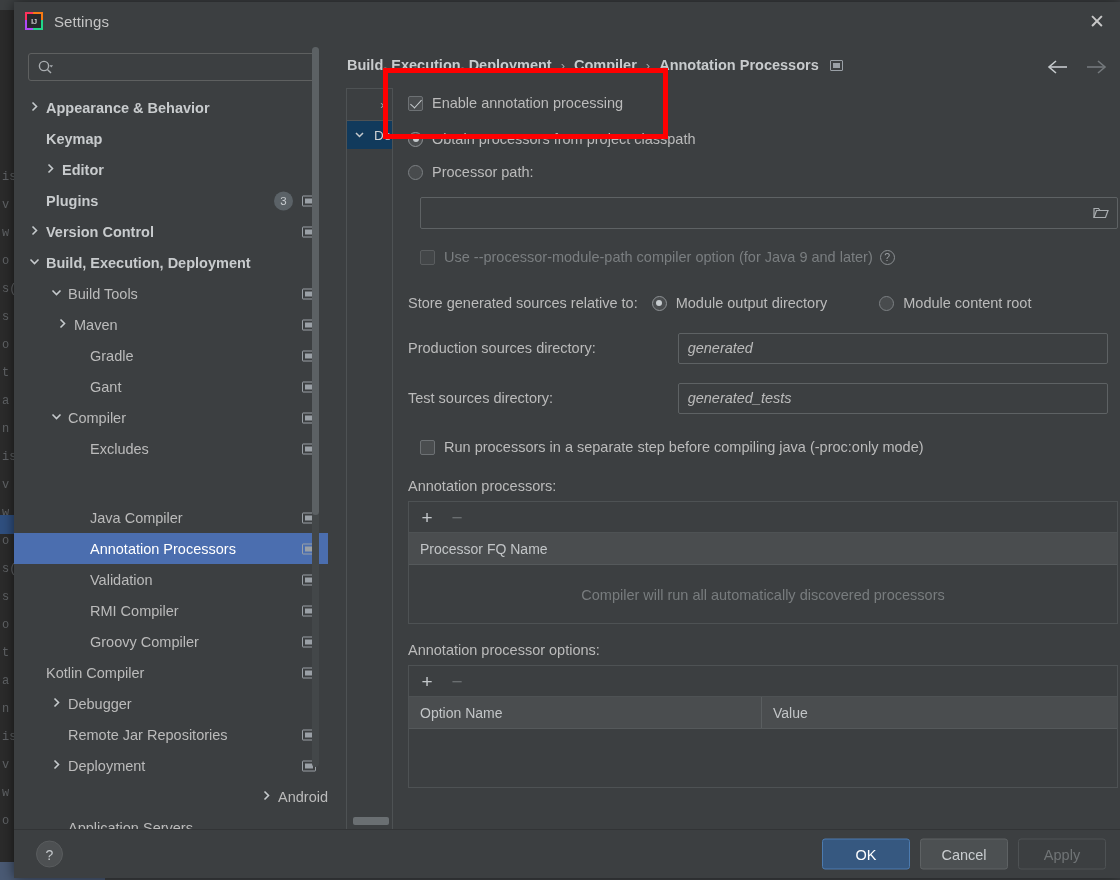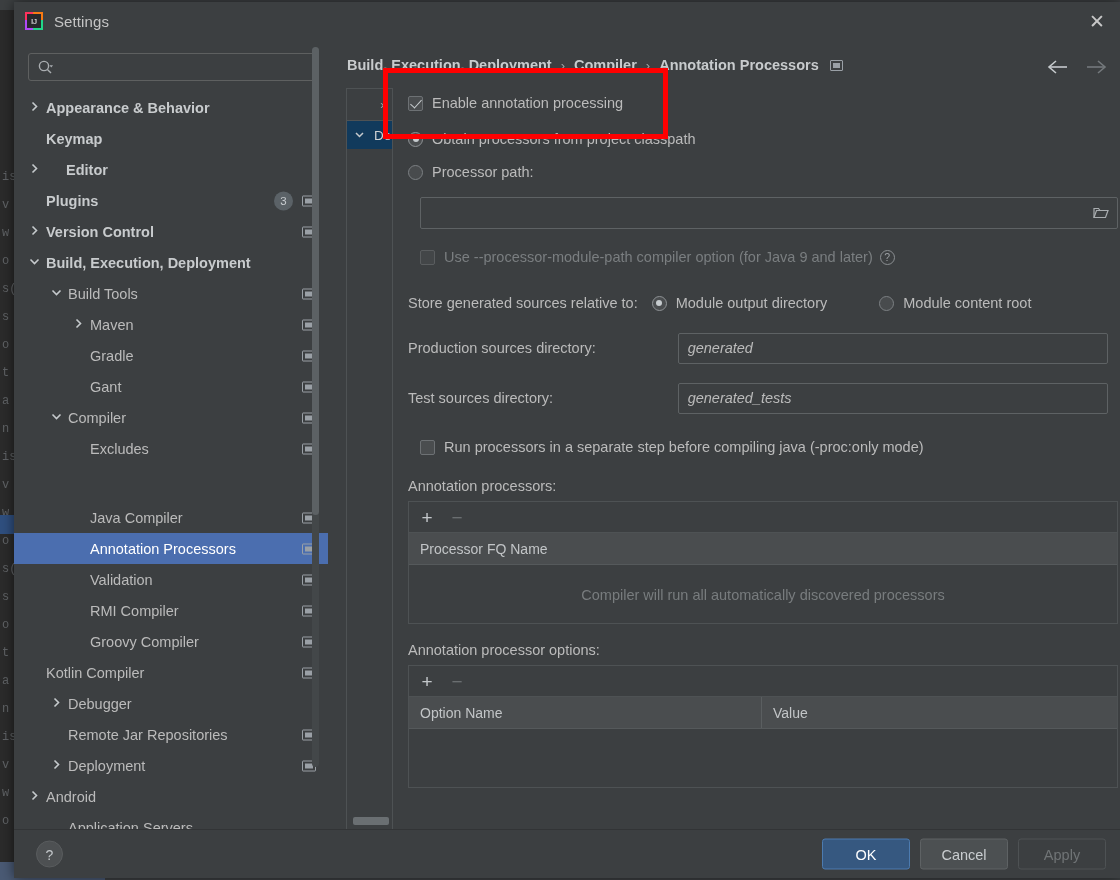--- a/index.html
+++ b/index.html
@@ -266,21 +266,21 @@
               <svg width="13" height="13" viewBox="0 0 13 13">
                 <polyline points="4.5,2.5 8.5,6.5 4.5,10.5" fill="none" stroke="#c6cacd" stroke-width="1.6"></polyline>
               </svg>
             </span>
             <span class="tlabel bold">Appearance &amp; Behavior</span>
           </div>
           <div class="tnode" style="padding-left: 14px;">
             <span class="chev"></span>
             <span class="tlabel bold">Keymap</span>
           </div>
-          <div class="tnode" style="padding-left: 14px; gap: 20px;">
+          <div class="tnode" style="padding-left: 30px;">
             <span class="chev">
               <svg width="13" height="13" viewBox="0 0 13 13">
                 <polyline points="4.5,2.5 8.5,6.5 4.5,10.5" fill="none" stroke="#c6cacd" stroke-width="1.6"></polyline>
               </svg>
             </span>
             <span class="tlabel bold">Editor</span>
           </div>
           <div class="tnode" style="padding-left: 14px;">
             <span class="chev"></span>
             <span class="tlabel bold">Plugins</span>
@@ -312,132 +312,132 @@
             <span class="chev">
               <svg width="13" height="13" viewBox="0 0 13 13">
                 <polyline points="2.5,4.5 6.5,8.5 10.5,4.5" fill="none" stroke="#c6cacd" stroke-width="1.6"></polyline>
               </svg>
             </span>
             <span class="tlabel">Build Tools</span>
             <span class="tright">
               <span class="proj-icon"></span>
             </span>
           </div>
+          <div class="tnode" style="padding-left: 42px;">
+            <span class="chev">
+              <svg width="13" height="13" viewBox="0 0 13 13">
+                <polyline points="4.5,2.5 8.5,6.5 4.5,10.5" fill="none" stroke="#c6cacd" stroke-width="1.6"></polyline>
+              </svg>
+            </span>
+            <span class="tlabel">Maven</span>
+            <span class="tright">
+              <span class="proj-icon"></span>
+            </span>
+          </div>
           <div class="tnode" style="padding-left: 58px;">
-            <span class="chev">
-              <svg width="13" height="13" viewBox="0 0 13 13">
-                <polyline points="4.5,2.5 8.5,6.5 4.5,10.5" fill="none" stroke="#c6cacd" stroke-width="1.6"></polyline>
-              </svg>
-            </span>
-            <span class="tlabel">Maven</span>
+            <span class="chev"></span>
+            <span class="tlabel">Gradle</span>
             <span class="tright">
               <span class="proj-icon"></span>
             </span>
           </div>
           <div class="tnode" style="padding-left: 58px;">
             <span class="chev"></span>
-            <span class="tlabel">Gradle</span>
+            <span class="tlabel">Gant</span>
+            <span class="tright">
+              <span class="proj-icon"></span>
+            </span>
+          </div>
+          <div class="tnode" style="padding-left: 36px;">
+            <span class="chev">
+              <svg width="13" height="13" viewBox="0 0 13 13">
+                <polyline points="2.5,4.5 6.5,8.5 10.5,4.5" fill="none" stroke="#c6cacd" stroke-width="1.6"></polyline>
+              </svg>
+            </span>
+            <span class="tlabel">Compiler</span>
+            <span class="tright">
+              <span class="proj-icon"></span>
+            </span>
+          </div>
+          <div class="tnode" style="padding-left: 58px; align-items: center;">
+            <span class="chev"></span>
+            <span class="tlabel">Excludes</span>
+            <span class="tright">
+              <span class="proj-icon"></span>
+            </span>
+          </div>
+          <div class="tnode" style="padding-left: 58px; margin-top: 38px;">
+            <span class="chev"></span>
+            <span class="tlabel">Java Compiler</span>
+            <span class="tright">
+              <span class="proj-icon"></span>
+            </span>
+          </div>
+          <div class="tnode sel" style="padding-left: 58px;">
+            <span class="chev"></span>
+            <span class="tlabel">Annotation Processors</span>
             <span class="tright">
               <span class="proj-icon"></span>
             </span>
           </div>
           <div class="tnode" style="padding-left: 58px;">
             <span class="chev"></span>
-            <span class="tlabel">Gant</span>
+            <span class="tlabel">Validation</span>
+            <span class="tright">
+              <span class="proj-icon"></span>
+            </span>
+          </div>
+          <div class="tnode" style="padding-left: 58px;">
+            <span class="chev"></span>
+            <span class="tlabel">RMI Compiler</span>
+            <span class="tright">
+              <span class="proj-icon"></span>
+            </span>
+          </div>
+          <div class="tnode" style="padding-left: 58px;">
+            <span class="chev"></span>
+            <span class="tlabel">Groovy Compiler</span>
+            <span class="tright">
+              <span class="proj-icon"></span>
+            </span>
+          </div>
+          <div class="tnode" style="">
+            <span class="chev"></span>
+            <span class="tlabel">Kotlin Compiler</span>
             <span class="tright">
               <span class="proj-icon"></span>
             </span>
           </div>
           <div class="tnode" style="padding-left: 36px;">
             <span class="chev">
               <svg width="13" height="13" viewBox="0 0 13 13">
-                <polyline points="2.5,4.5 6.5,8.5 10.5,4.5" fill="none" stroke="#c6cacd" stroke-width="1.6"></polyline>
-              </svg>
-            </span>
-            <span class="tlabel">Compiler</span>
-            <span class="tright">
-              <span class="proj-icon"></span>
-            </span>
-          </div>
-          <div class="tnode" style="padding-left: 58px; align-items: center;">
-            <span class="chev"></span>
-            <span class="tlabel">Excludes</span>
-            <span class="tright">
-              <span class="proj-icon"></span>
-            </span>
-          </div>
-          <div class="tnode" style="padding-left: 58px; margin-top: 38px;">
-            <span class="chev"></span>
-            <span class="tlabel">Java Compiler</span>
-            <span class="tright">
-              <span class="proj-icon"></span>
-            </span>
-          </div>
-          <div class="tnode sel" style="padding-left: 58px;">
-            <span class="chev"></span>
-            <span class="tlabel">Annotation Processors</span>
-            <span class="tright">
-              <span class="proj-icon"></span>
-            </span>
-          </div>
-          <div class="tnode" style="padding-left: 58px;">
-            <span class="chev"></span>
-            <span class="tlabel">Validation</span>
-            <span class="tright">
-              <span class="proj-icon"></span>
-            </span>
-          </div>
-          <div class="tnode" style="padding-left: 58px;">
-            <span class="chev"></span>
-            <span class="tlabel">RMI Compiler</span>
-            <span class="tright">
-              <span class="proj-icon"></span>
-            </span>
-          </div>
-          <div class="tnode" style="padding-left: 58px;">
-            <span class="chev"></span>
-            <span class="tlabel">Groovy Compiler</span>
-            <span class="tright">
-              <span class="proj-icon"></span>
-            </span>
-          </div>
-          <div class="tnode" style="">
-            <span class="chev"></span>
-            <span class="tlabel">Kotlin Compiler</span>
-            <span class="tright">
-              <span class="proj-icon"></span>
-            </span>
+                <polyline points="4.5,2.5 8.5,6.5 4.5,10.5" fill="none" stroke="#c6cacd" stroke-width="1.6"></polyline>
+              </svg>
+            </span>
+            <span class="tlabel">Debugger</span>
           </div>
           <div class="tnode" style="padding-left: 36px;">
-            <span class="chev">
-              <svg width="13" height="13" viewBox="0 0 13 13">
-                <polyline points="4.5,2.5 8.5,6.5 4.5,10.5" fill="none" stroke="#c6cacd" stroke-width="1.6"></polyline>
-              </svg>
-            </span>
-            <span class="tlabel">Debugger</span>
+            <span class="chev"></span>
+            <span class="tlabel">Remote Jar Repositories</span>
+            <span class="tright">
+              <span class="proj-icon"></span>
+            </span>
           </div>
           <div class="tnode" style="padding-left: 36px;">
-            <span class="chev"></span>
-            <span class="tlabel">Remote Jar Repositories</span>
-            <span class="tright">
-              <span class="proj-icon"></span>
-            </span>
-          </div>
-          <div class="tnode" style="padding-left: 36px;">
             <span class="chev">
               <svg width="13" height="13" viewBox="0 0 13 13">
                 <polyline points="4.5,2.5 8.5,6.5 4.5,10.5" fill="none" stroke="#c6cacd" stroke-width="1.6"></polyline>
               </svg>
             </span>
             <span class="tlabel">Deployment</span>
             <span class="tright">
               <span class="proj-icon"></span>
             </span>
           </div>
-          <div class="tnode" style="">
+          <div class="tnode" style=" justify-content: flex-end;">
             <span class="chev">
               <svg width="13" height="13" viewBox="0 0 13 13">
                 <polyline points="4.5,2.5 8.5,6.5 4.5,10.5" fill="none" stroke="#c6cacd" stroke-width="1.6"></polyline>
               </svg>
             </span>
             <span class="tlabel">Android</span>
           </div>
           <div class="tnode" style="padding-left: 36px;">
             <span class="chev"></span>
             <span class="tlabel">Application Servers</span>

